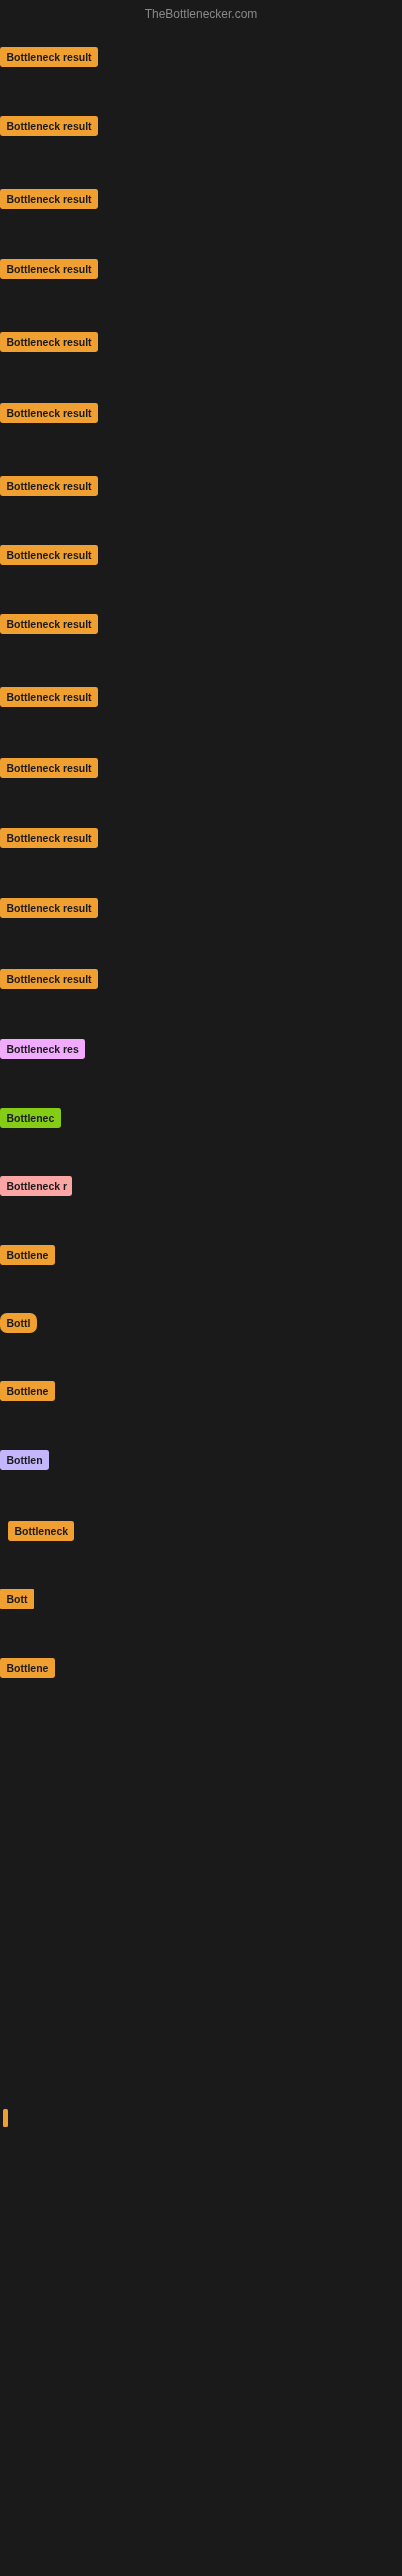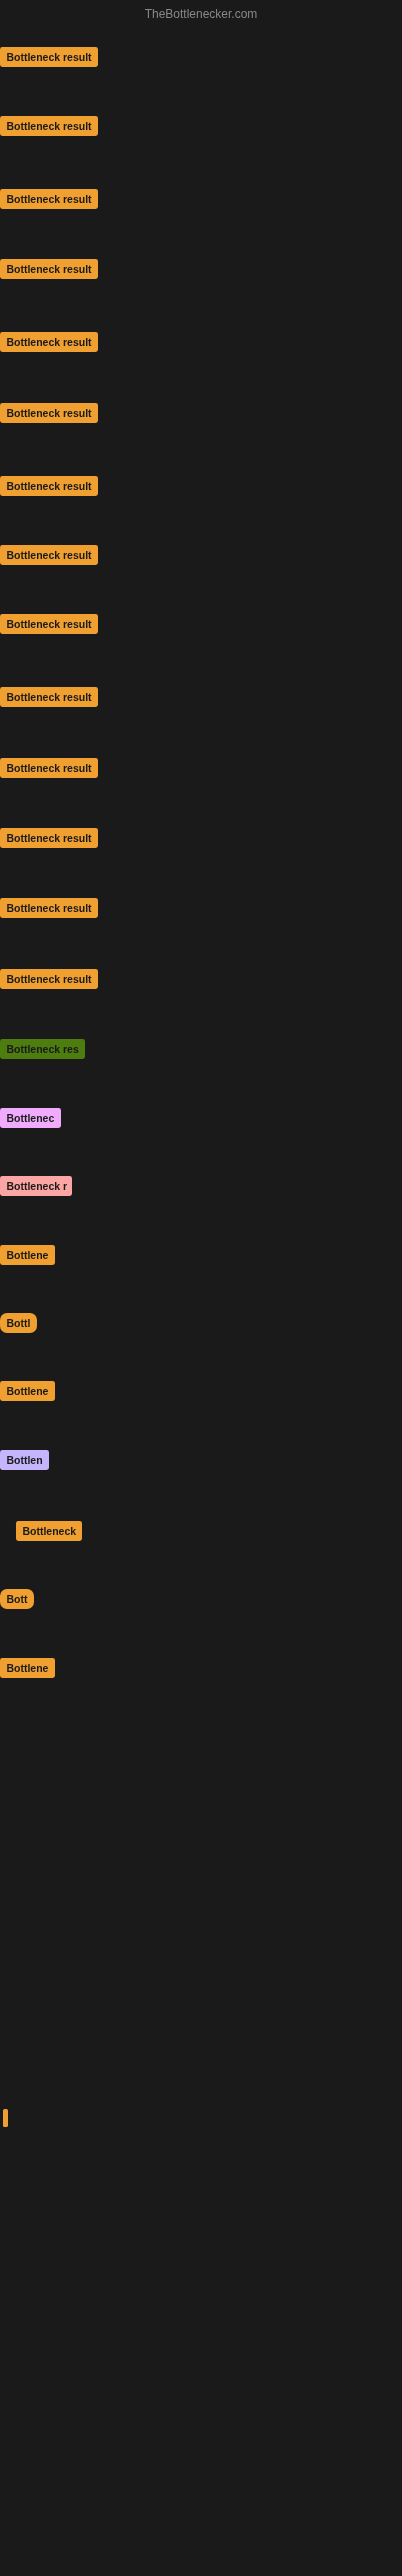--- a/index.html
+++ b/index.html
@@ -33,29 +33,29 @@
       <div style="position: absolute; top: 303px; left: 0px;"><span style="display: inline-block; background-color: rgb(240, 160, 48); color: rgb(26, 26, 26); font-size: 10.5px; font-weight: bold; padding: 4px 6.4px; border-radius: 2.4px; white-space: nowrap; overflow: hidden; max-width: 105px; font-family: Arial, sans-serif;">Bottleneck result</span></div>
       <div style="position: absolute; top: 374px; left: 0px;"><span style="display: inline-block; background-color: rgb(240, 160, 48); color: rgb(26, 26, 26); font-size: 10.5px; font-weight: bold; padding: 4px 6.4px; border-radius: 2.4px; white-space: nowrap; overflow: hidden; max-width: 105px; font-family: Arial, sans-serif;">Bottleneck result</span></div>
       <div style="position: absolute; top: 447px; left: 0px;"><span style="display: inline-block; background-color: rgb(240, 160, 48); color: rgb(26, 26, 26); font-size: 10.5px; font-weight: bold; padding: 4px 6.4px; border-radius: 2.4px; white-space: nowrap; overflow: hidden; max-width: 105px; font-family: Arial, sans-serif;">Bottleneck result</span></div>
       <div style="position: absolute; top: 516px; left: 0px;"><span style="display: inline-block; background-color: rgb(240, 160, 48); color: rgb(26, 26, 26); font-size: 10.5px; font-weight: bold; padding: 4px 6.4px; border-radius: 2.4px; white-space: nowrap; overflow: hidden; max-width: 105px; font-family: Arial, sans-serif;">Bottleneck result</span></div>
       <div style="position: absolute; top: 585px; left: 0px;"><span style="display: inline-block; background-color: rgb(240, 160, 48); color: rgb(26, 26, 26); font-size: 10.5px; font-weight: bold; padding: 4px 6.4px; border-radius: 2.4px; white-space: nowrap; overflow: hidden; max-width: 105px; font-family: Arial, sans-serif;">Bottleneck result</span></div>
       <div style="position: absolute; top: 658px; left: 0px;"><span style="display: inline-block; background-color: rgb(240, 160, 48); color: rgb(26, 26, 26); font-size: 10.5px; font-weight: bold; padding: 4px 6.4px; border-radius: 2.4px; white-space: nowrap; overflow: hidden; max-width: 105px; font-family: Arial, sans-serif;">Bottleneck result</span></div>
       <div style="position: absolute; top: 729px; left: 0px;"><span style="display: inline-block; background-color: rgb(240, 160, 48); color: rgb(26, 26, 26); font-size: 10.5px; font-weight: bold; padding: 4px 6.4px; border-radius: 2.4px; white-space: nowrap; overflow: hidden; max-width: 105px; font-family: Arial, sans-serif;">Bottleneck result</span></div>
       <div style="position: absolute; top: 799px; left: 0px;"><span style="display: inline-block; background-color: rgb(240, 160, 48); color: rgb(26, 26, 26); font-size: 10.5px; font-weight: bold; padding: 4px 6.4px; border-radius: 2.4px; white-space: nowrap; overflow: hidden; max-width: 105px; font-family: Arial, sans-serif;">Bottleneck result</span></div>
       <div style="position: absolute; top: 869px; left: 0px;"><span style="display: inline-block; background-color: rgb(240, 160, 48); color: rgb(26, 26, 26); font-size: 10.5px; font-weight: bold; padding: 4px 6.4px; border-radius: 2.4px; white-space: nowrap; overflow: hidden; max-width: 105px; font-family: Arial, sans-serif;">Bottleneck result</span></div>
       <div style="position: absolute; top: 940px; left: 0px;"><span style="display: inline-block; background-color: rgb(240, 160, 48); color: rgb(26, 26, 26); font-size: 10.5px; font-weight: bold; padding: 4px 6.4px; border-radius: 2.4px; white-space: nowrap; overflow: hidden; max-width: 105px; font-family: Arial, sans-serif;">Bottleneck result</span></div>
-      <div style="position: absolute; top: 1010px; left: 0px;"><span style="display: inline-block; background-color: #4d7c0f; color: rgb(26, 26, 26); font-size: 10.5px; font-weight: bold; padding: 4px 6.4px; border-radius: 2.4px; white-space: nowrap; overflow: hidden; max-width: 90px; font-family: Arial, sans-serif;">Bottleneck res</span></div>
-      <div style="position: absolute; top: 1079px; left: 0px;"><span style="display: inline-block; background-color: #f0abfc; color: rgb(26, 26, 26); font-size: 10.5px; font-weight: bold; padding: 4px 6.4px; border-radius: 2.4px; white-space: nowrap; overflow: hidden; max-width: 64px; font-family: Arial, sans-serif;">Bottlenec</span></div>
+      <div style="position: absolute; top: 1010px; left: 0px;"><span style="display: inline-block; background-color: #f0abfc; color: rgb(26, 26, 26); font-size: 10.5px; font-weight: bold; padding: 4px 6.4px; border-radius: 2.4px; white-space: nowrap; overflow: hidden; max-width: 90px; font-family: Arial, sans-serif;">Bottleneck res</span></div>
+      <div style="position: absolute; top: 1079px; left: 0px;"><span style="display: inline-block; background-color: #84cc16; color: rgb(26, 26, 26); font-size: 10.5px; font-weight: bold; padding: 4px 6.4px; border-radius: 2.4px; white-space: nowrap; overflow: hidden; max-width: 64px; font-family: Arial, sans-serif;">Bottlenec</span></div>
       <div style="position: absolute; top: 1147px; left: 0px;"><span style="display: inline-block; background-color: #fca5a5; color: rgb(26, 26, 26); font-size: 10.5px; font-weight: bold; padding: 4px 6.4px; border-radius: 2.4px; white-space: nowrap; overflow: hidden; max-width: 72px; font-family: Arial, sans-serif;">Bottleneck r</span></div>
       <div style="position: absolute; top: 1216px; left: 0px;"><span style="display: inline-block; background-color: rgb(240, 160, 48); color: rgb(26, 26, 26); font-size: 10.5px; font-weight: bold; padding: 4px 6.4px; border-radius: 2.4px; white-space: nowrap; overflow: hidden; max-width: 58px; font-family: Arial, sans-serif;">Bottlene</span></div>
       <div style="position: absolute; top: 1284px; left: 0px;"><span style="display: inline-block; background-color: rgb(240, 160, 48); color: rgb(26, 26, 26); font-size: 10.5px; font-weight: bold; padding: 4px 6.4px; border-radius: 7px; white-space: nowrap; overflow: hidden; max-width: 42px; font-family: Arial, sans-serif;">Bottl</span></div>
       <div style="position: absolute; top: 1352px; left: 0px;"><span style="display: inline-block; background-color: rgb(240, 160, 48); color: rgb(26, 26, 26); font-size: 10.5px; font-weight: bold; padding: 4px 6.4px; border-radius: 2.4px; white-space: nowrap; overflow: hidden; max-width: 58px; font-family: Arial, sans-serif;">Bottlene</span></div>
       <div style="position: absolute; top: 1421px; left: 0px;"><span style="display: inline-block; background-color: #c4b5fd; color: rgb(26, 26, 26); font-size: 10.5px; font-weight: bold; padding: 4px 6.4px; border-radius: 2.4px; white-space: nowrap; overflow: hidden; max-width: 52px; font-family: Arial, sans-serif;">Bottlen</span></div>
-      <div style="position: absolute; top: 1492px; left: 16px;"><span style="display: inline-block; background-color: rgb(240, 160, 48); color: rgb(26, 26, 26); font-size: 10.5px; font-weight: bold; padding: 4px 6.4px; border-radius: 2.4px; white-space: nowrap; overflow: hidden; max-width: 68px; font-family: Arial, sans-serif;">Bottleneck</span></div>
-      <div style="position: absolute; top: 1560px; left: 0px;"><span style="display: inline-block; background-color: rgb(240, 160, 48); color: rgb(26, 26, 26); font-size: 10.5px; font-weight: bold; padding: 4px 6.4px; border-radius: 7px; white-space: nowrap; overflow: hidden; max-width: 37px; font-family: Arial, sans-serif;">Bott</span></div>
+      <div style="position: absolute; top: 1492px; left: 8px;"><span style="display: inline-block; background-color: rgb(240, 160, 48); color: rgb(26, 26, 26); font-size: 10.5px; font-weight: bold; padding: 4px 6.4px; border-radius: 2.4px; white-space: nowrap; overflow: hidden; max-width: 68px; font-family: Arial, sans-serif;">Bottleneck</span></div>
+      <div style="position: absolute; top: 1560px; left: 0px;"><span style="display: inline-block; background-color: rgb(240, 160, 48); color: rgb(26, 26, 26); font-size: 10.5px; font-weight: bold; padding: 4px 6.4px; border-radius: 1px; white-space: nowrap; overflow: hidden; max-width: 37px; font-family: Arial, sans-serif;">Bott</span></div>
       <div style="position: absolute; top: 1629px; left: 0px;"><span style="display: inline-block; background-color: rgb(240, 160, 48); color: rgb(26, 26, 26); font-size: 10.5px; font-weight: bold; padding: 4px 6.4px; border-radius: 2.4px; white-space: nowrap; overflow: hidden; max-width: 58px; font-family: Arial, sans-serif;">Bottlene</span></div>
     </div>
 
   <div style="position: absolute; top: 2109px; left: 3.2px;">
     <div style="display: inline-block; background-color: #f0a030; width: 4.8px; height: 17.7px; border-radius: 1.6px;"></div>
   </div>
 
 </div>
 
 

